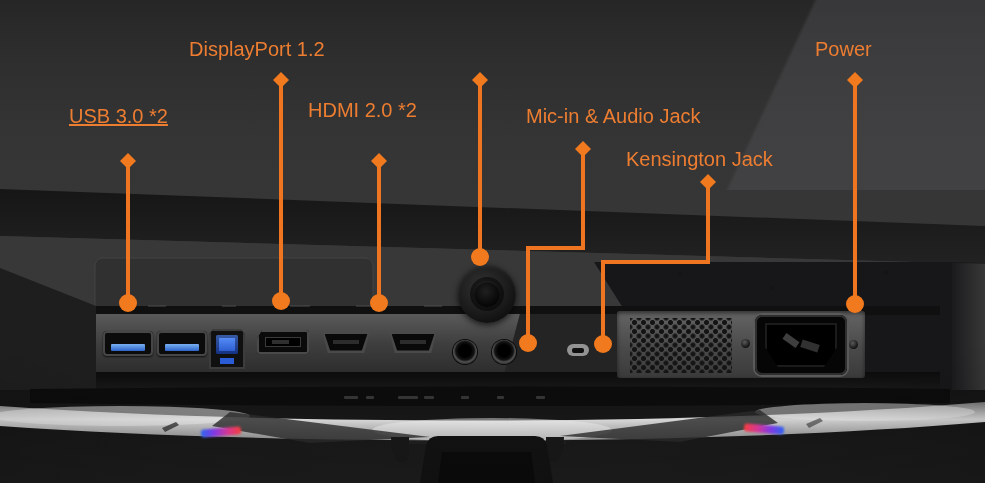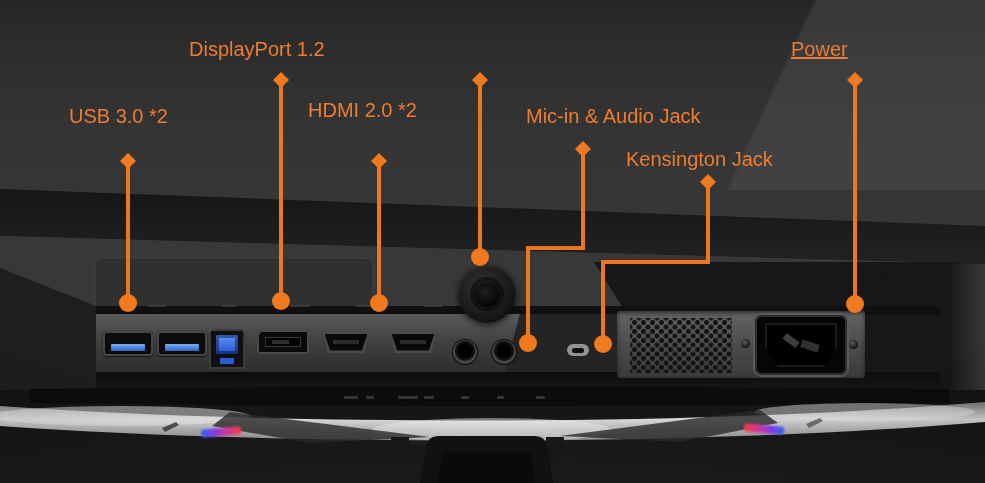--- a/index.html
+++ b/index.html
@@ -85,27 +85,27 @@
   #rgbL{left:201px;top:428px;transform:rotate(-5deg);
     background:linear-gradient(90deg,#2f6bff,#8a3cf0,#e03a9a,#ff4040);}
   #rgbR{left:744px;top:425px;transform:rotate(5deg);
     background:linear-gradient(90deg,#ff4040,#e03a9a,#8a3cf0,#2f6bff);}
 
   .vignette{left:0;top:0;width:985px;height:483px;pointer-events:none;
     background:radial-gradient(120% 95% at 50% 35%,rgba(0,0,0,0) 55%,rgba(0,0,0,.35) 100%);}
 
   
   .label{font-size:20px;line-height:26px;color:#ED7D31;white-space:nowrap;}
-  #lbl-usb{left:69px;top:103px;}
+  #lbl-usb{left:69px;top:103px;text-decoration:underline;}
   #lbl-displayport{left:189px;top:36px;}
   #lbl-hdmi{left:308px;top:97px;}
   #lbl-joystick{left:420px;top:36px;}
   #lbl-mic{left:526px;top:103px;}
   #lbl-kensington{left:626px;top:146px;}
-  #lbl-power{left:791px;top:36px;text-decoration:underline;}
+  #lbl-power{left:815px;top:36px;}
 </style>
 </head>
 <body>
 
 <div id="app">
 
   <div class="facet-tr"></div>
 
   <svg class="layer" width="985" height="483" viewBox="0 0 985 483">
     <defs>

